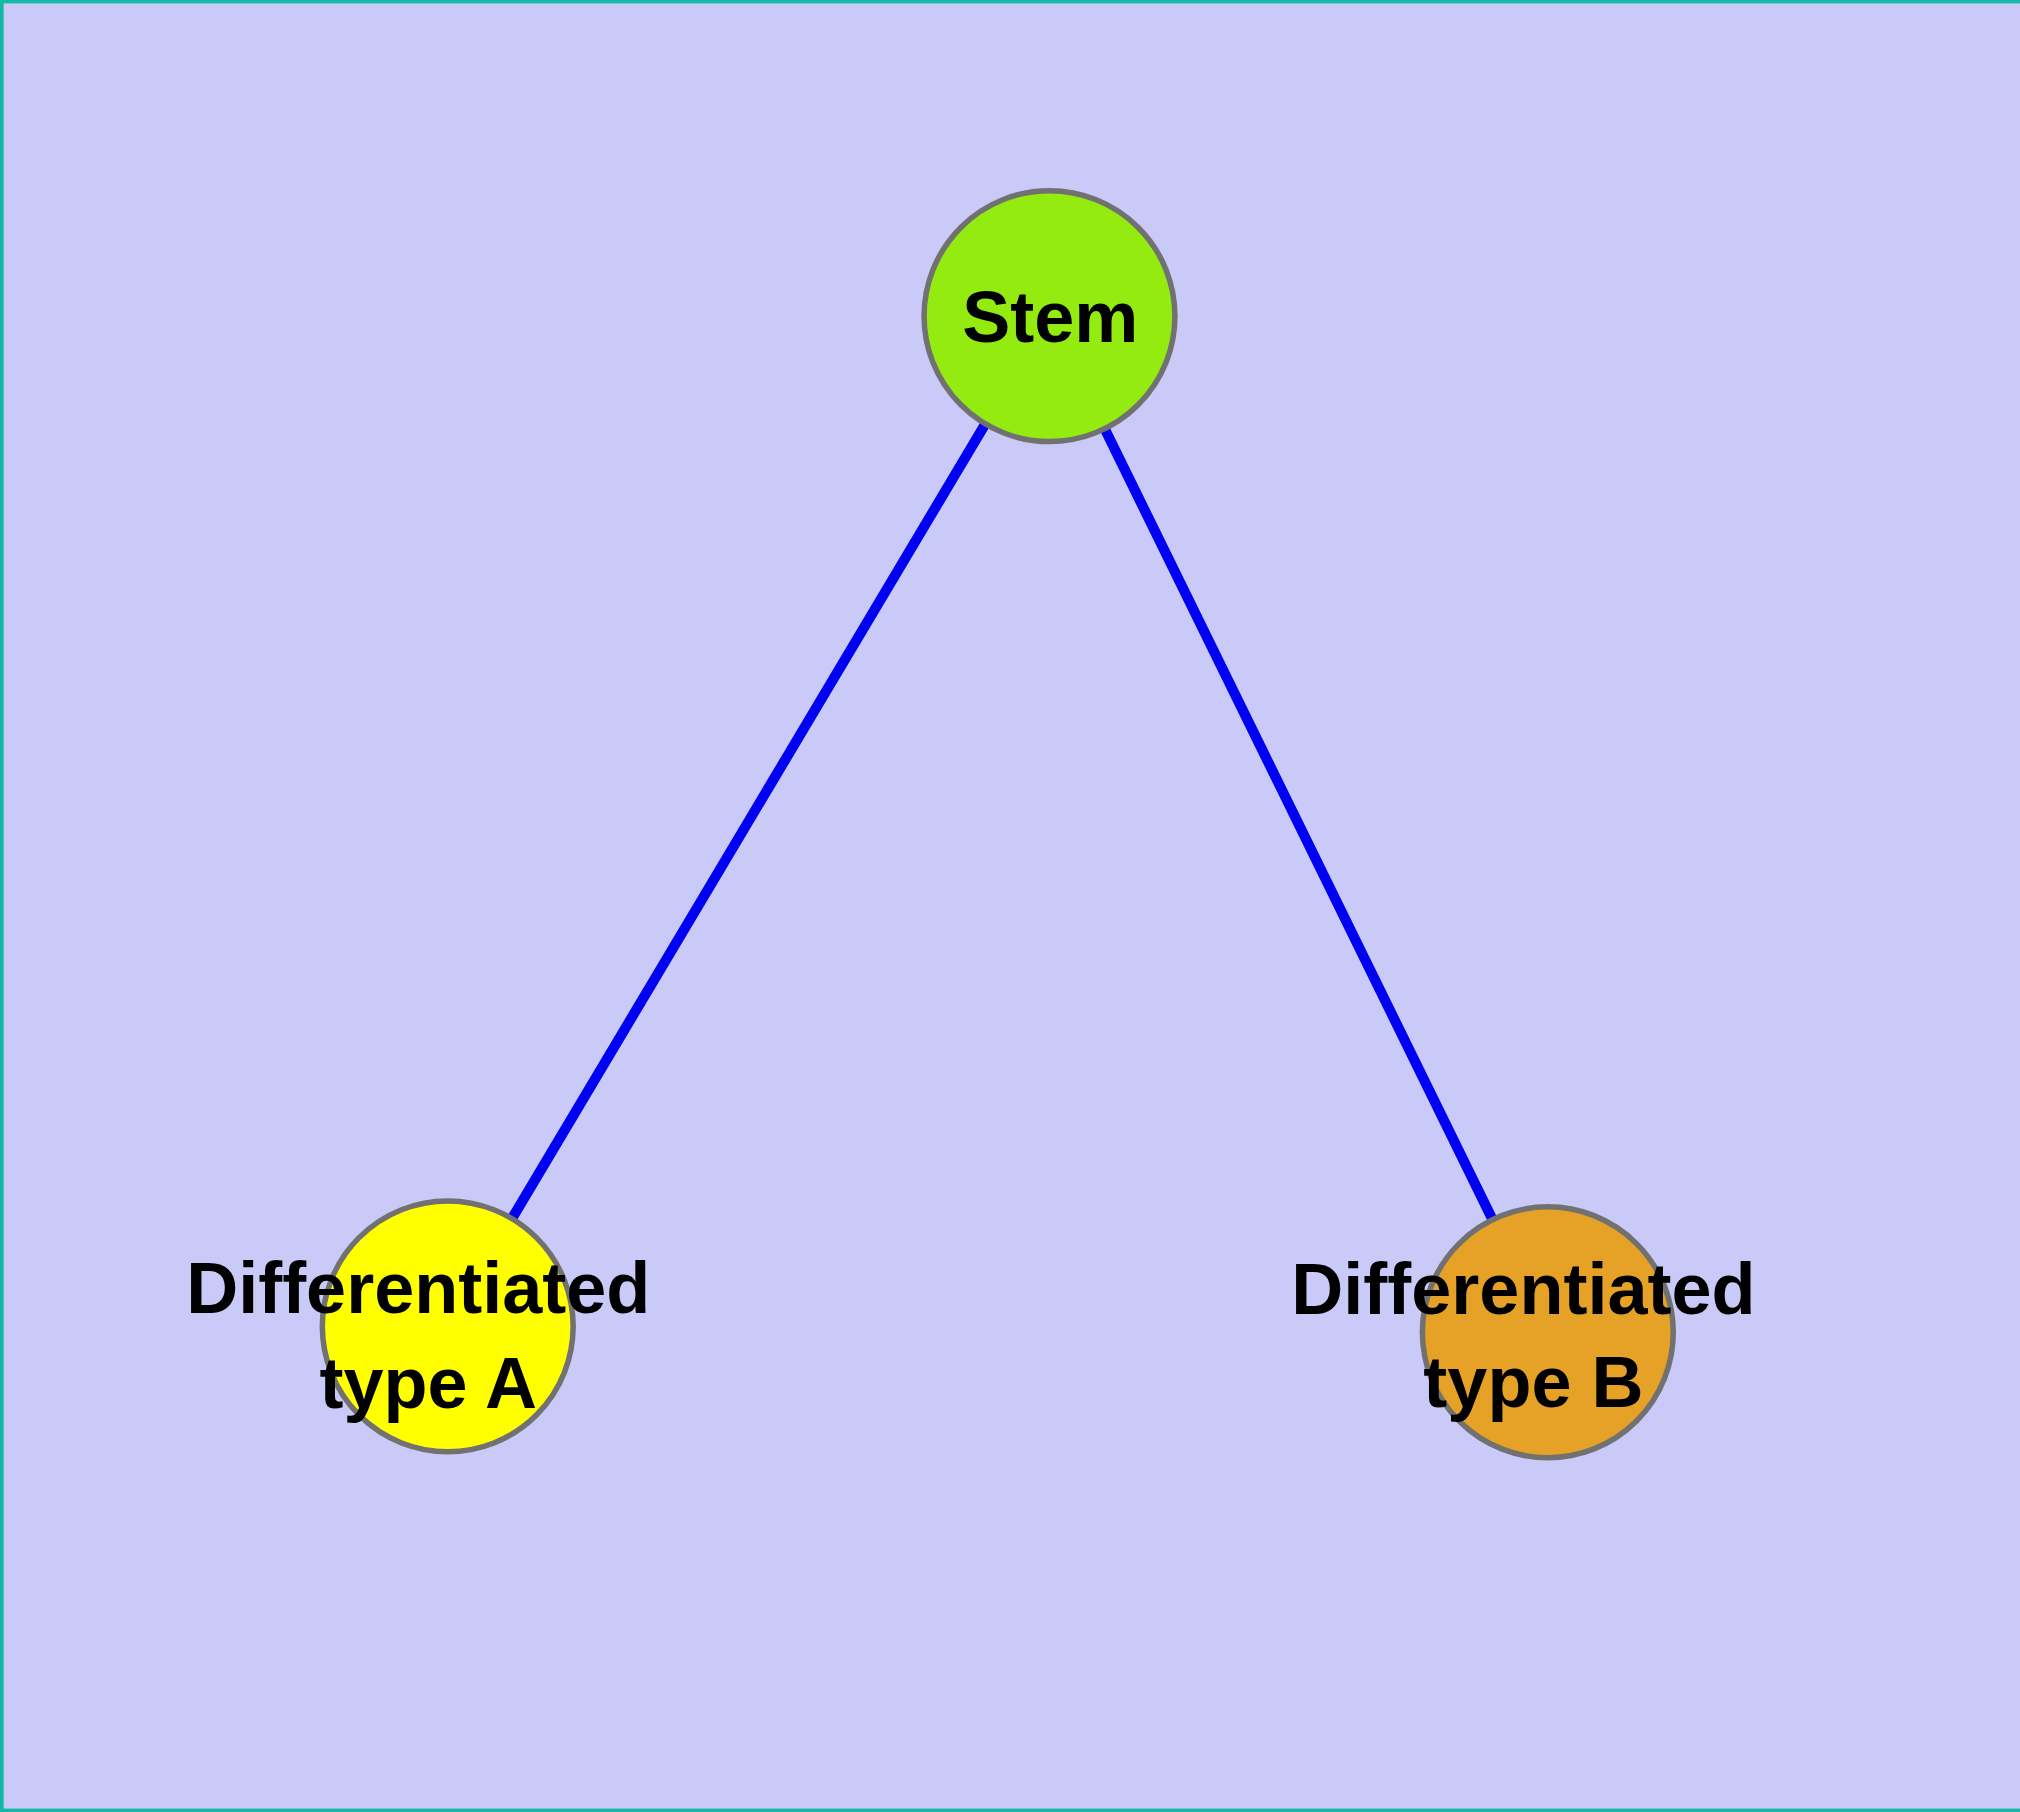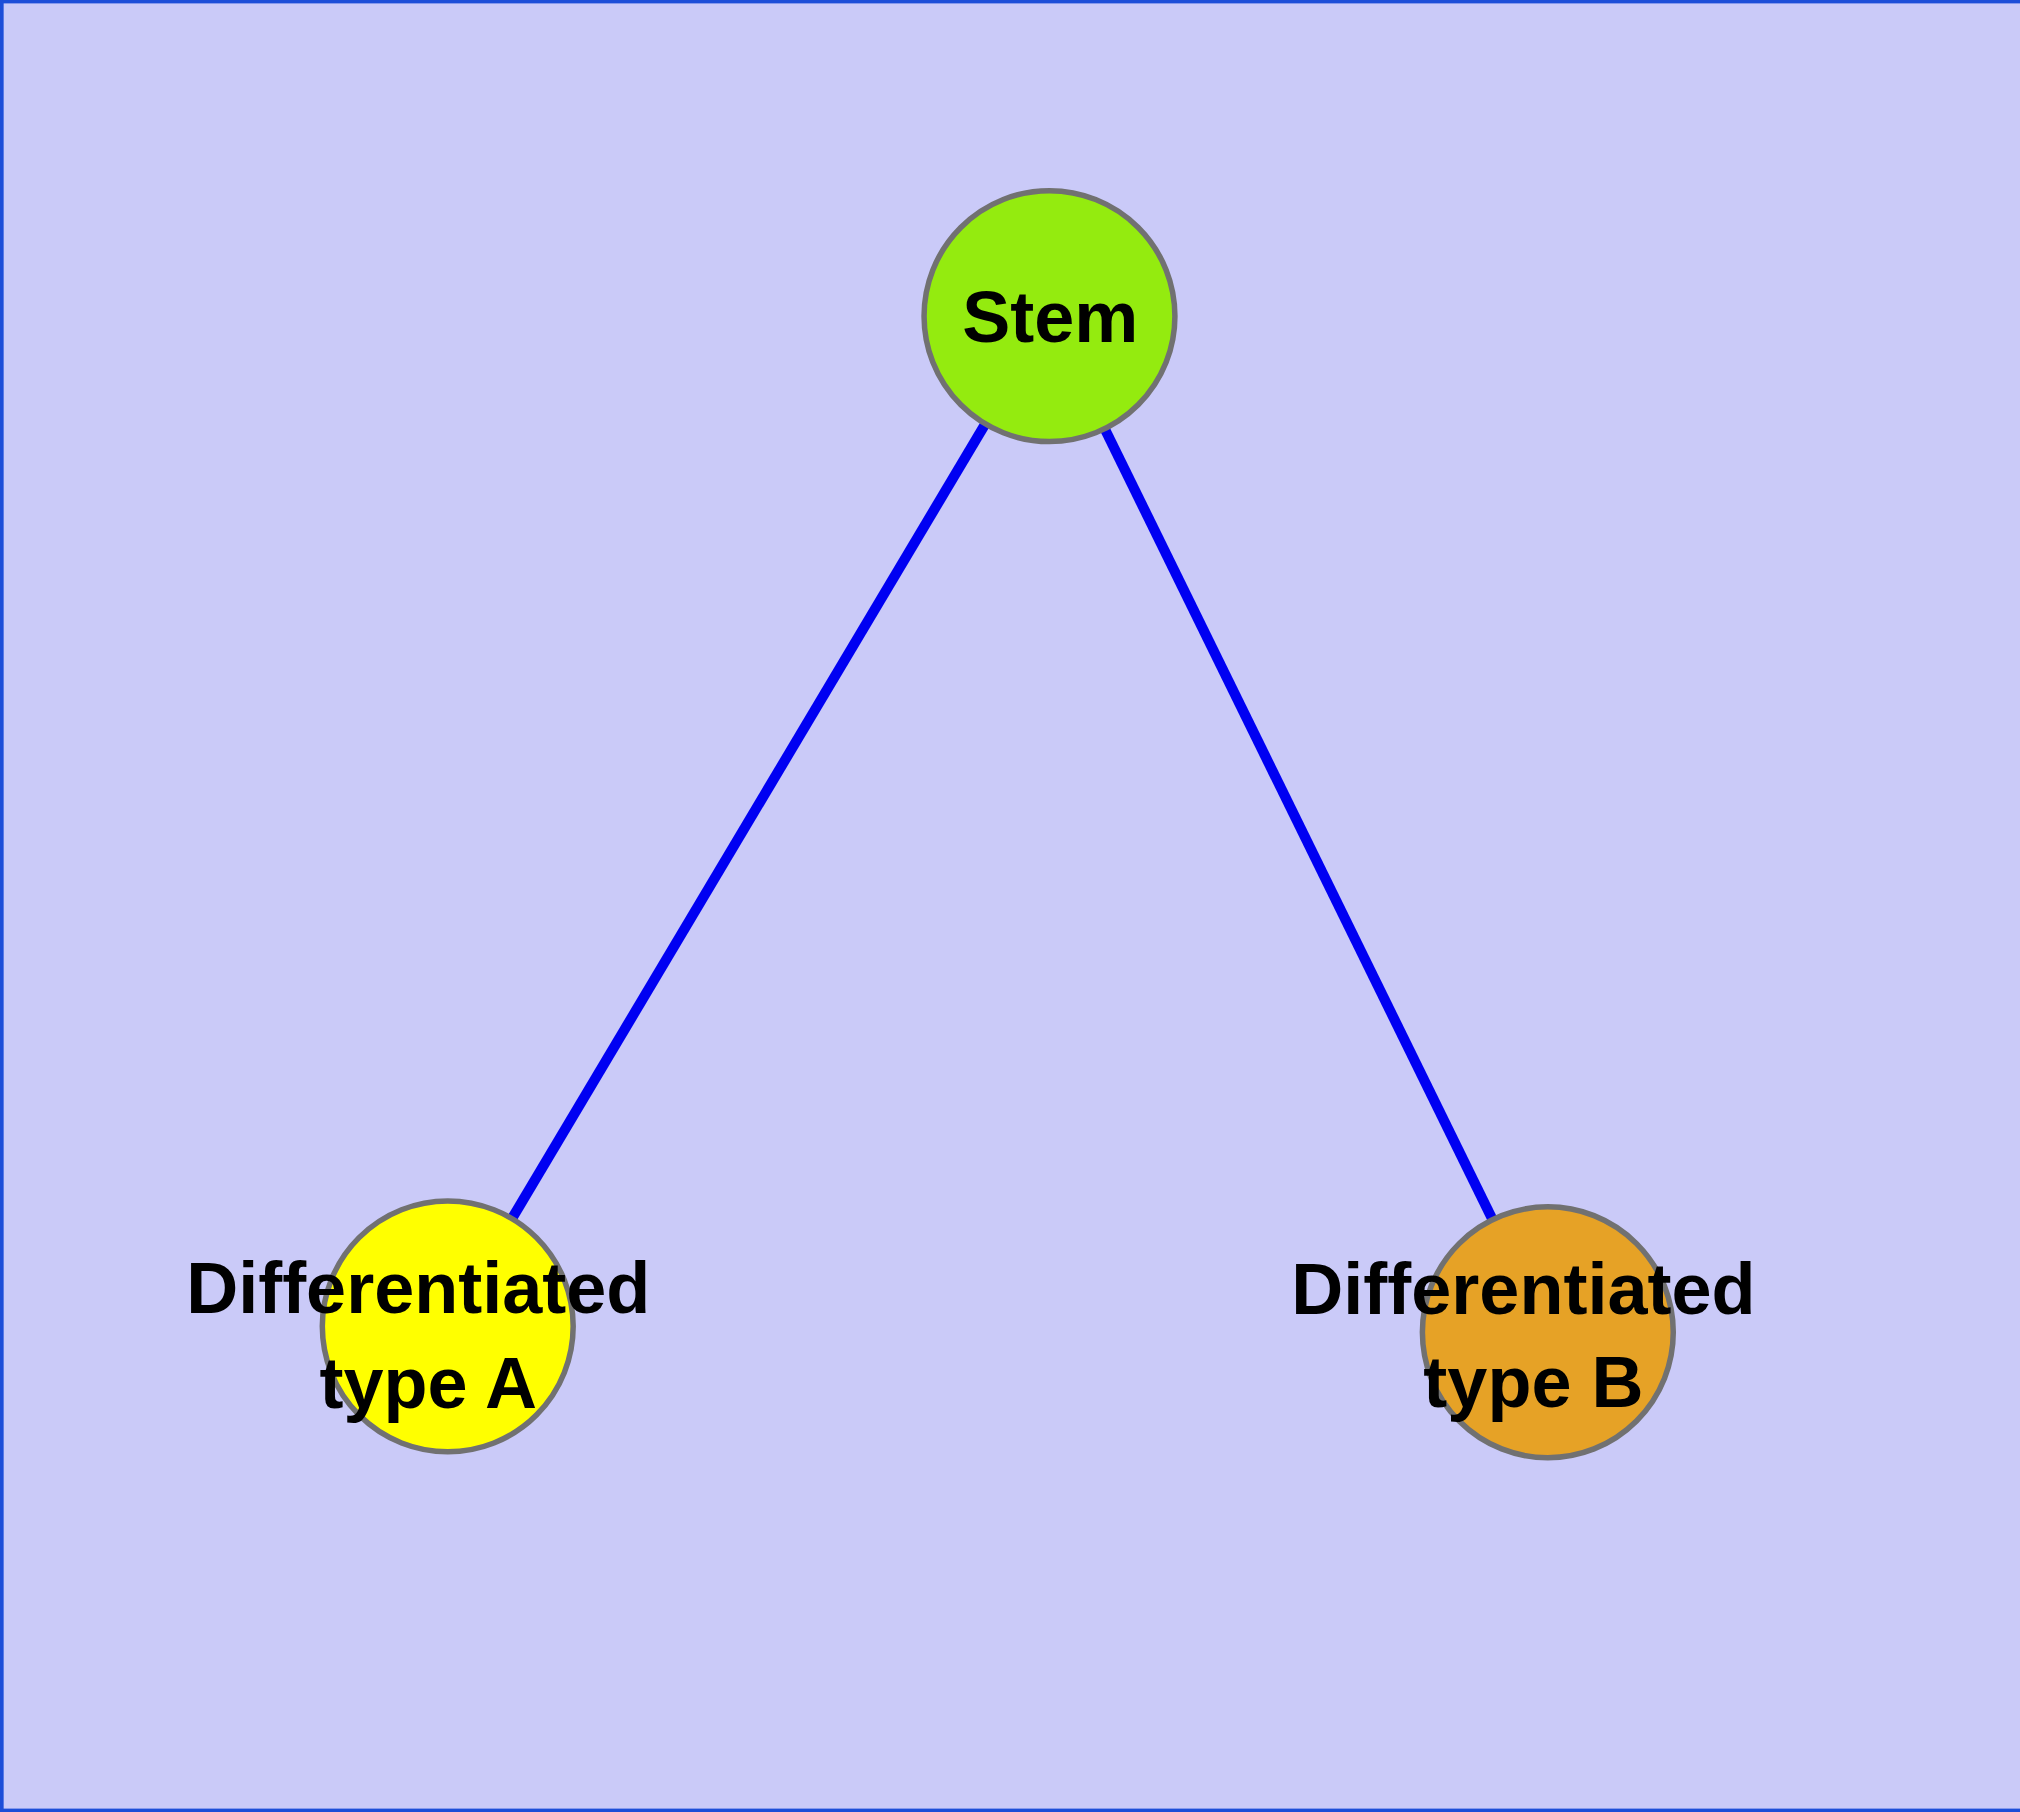--- a/index.html
+++ b/index.html
@@ -5,21 +5,21 @@
   html, body {
     margin: 0;
     padding: 0;
     background: #FFFFFF;
     font-family: "Liberation Sans", sans-serif;
   }
   .canvas {
     position: relative;
     width: 2021px;
     height: 1812px;
-    background: #1d4ed8;
+    background: #14b8a6;
     overflow: hidden;
   }
   svg.graph {
     position: absolute;
     top: 0;
     left: 0;
     display: block;
   }
   .edge {
     stroke-width: 12px;

